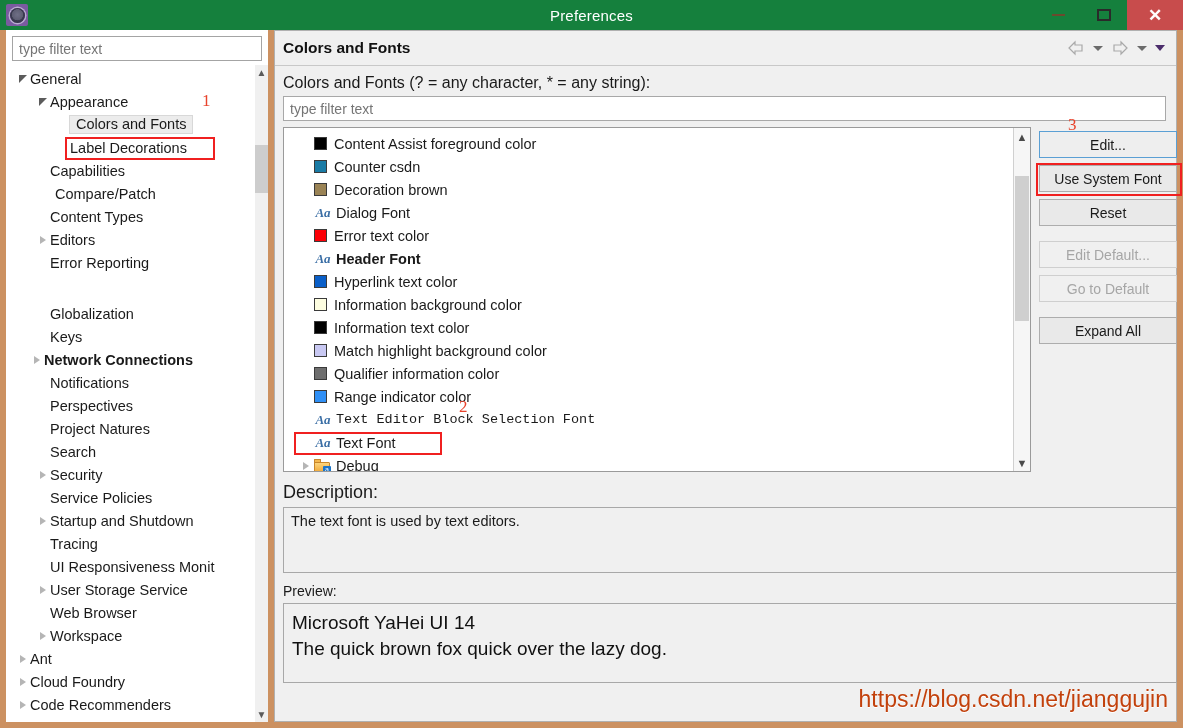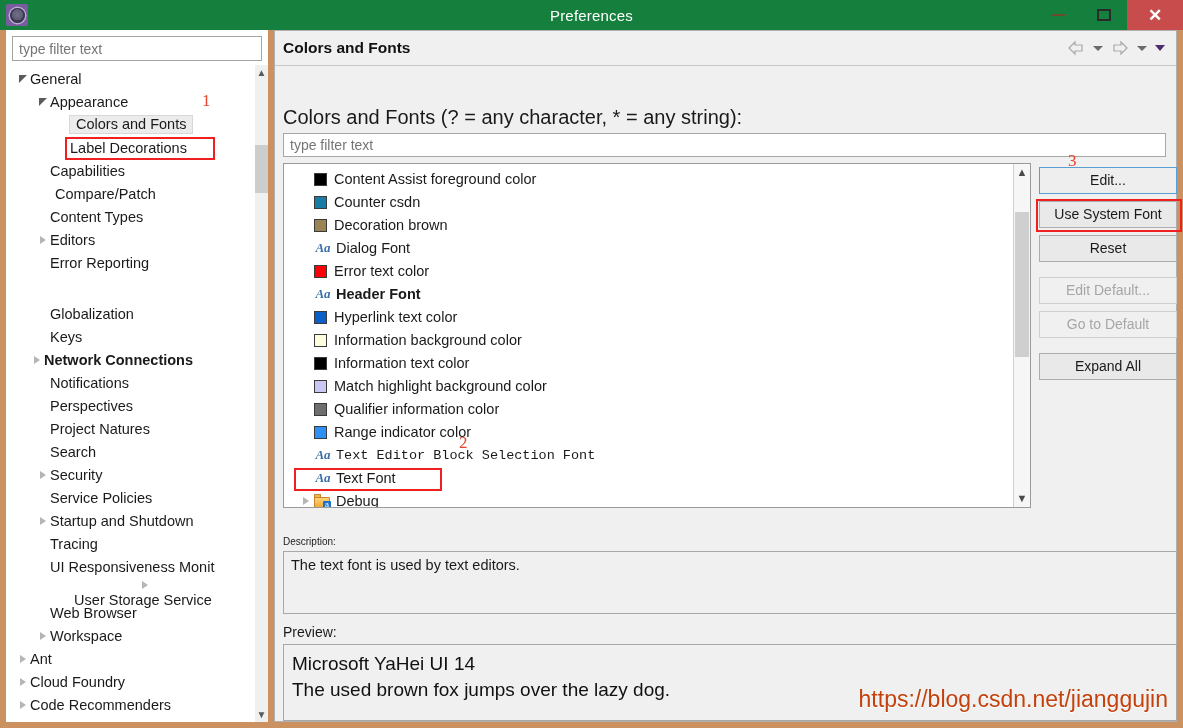--- a/index.html
+++ b/index.html
@@ -168,21 +168,21 @@
   .page-title { font-size: 15.5px; color: #111; font-weight: 600; }
   .nav-tools { margin-left: auto; display: flex; align-items: center; gap: 6px; padding-right: 4px; }
   .nav-tools svg { display:block; }
 
   .page-content {
     flex: 1 1 auto;
     padding: 8px 10px 0 8px;
     display: flex; flex-direction: column;
     min-height: 0;
   }
-  .section-label { font-size: 20px; color: #1a1a1a; margin-bottom: 4px; margin-top: 32px; }
+  .section-label { font-size: 16px; color: #1a1a1a; margin-bottom: 4px; }
   .cf-filter {
     width: 100%; height: 25px;
     border: 1px solid #a8a8a8;
     background:#fff;
     font-size: 14px; color:#9a9a9a;
     padding: 0 6px;
     font-family: "Liberation Sans", sans-serif;
     outline: none;
     margin-bottom: 6px;
   }
@@ -273,21 +273,21 @@
     background: #e9e9e9;
     font-size: 14px; color: #1a1a1a;
     display: flex; align-items: center; justify-content: center;
     font-family: "Liberation Sans", sans-serif;
     cursor: default;
   }
   .btn.focused { border: 1px solid #5a9fd4; background:#eeeeee; }
   .btn.disabled { color: #a6a6a6; background:#f0f0f0; border:1px solid #cfcfcf; }
   .btn.spacer-top { margin-top: 8px; }
 
-  .desc-label { font-size: 10px; color:#1a1a1a; margin: 28px 0 4px 0; }
+  .desc-label { font-size: 18px; color:#1a1a1a; margin: 10px 0 4px 0; }
   .desc-box {
     height: 66px;
     background: #f0f0f0;
     border: 1px solid #a8a8a8;
     font-size: 14.5px; color: #1a1a1a;
     padding: 5px 7px;
     width: 894px;
   }
   .preview-label { font-size: 14px; color:#1a1a1a; margin: 10px 0 4px 0; }
   .preview-box {
@@ -430,21 +430,21 @@
               <span class="tree-label">Startup and Shutdown</span>
             </div>
             <div class="tree-row" style="padding-left: 30px;">
               <span class="tw"></span>
               <span class="tree-label">Tracing</span>
             </div>
             <div class="tree-row" style="padding-left: 30px;">
               <span class="tw"></span>
               <span class="tree-label">UI Responsiveness Monit</span>
             </div>
-            <div class="tree-row" style="padding-left: 30px; flex-direction: column;">
+            <div class="tree-row" style="padding-left: 30px;">
               <span class="tw">
                 <span class="arrow-collapsed"></span>
               </span>
               <span class="tree-label">User Storage Service</span>
             </div>
             <div class="tree-row" style="padding-left: 30px;">
               <span class="tw"></span>
               <span class="tree-label">Web Browser</span>
             </div>
             <div class="tree-row" style="padding-left: 30px;">
@@ -650,20 +650,20 @@
             </div>
 
         </div>
 
         <div class="desc-label">Description:</div>
         <div class="desc-box">The text font is used by text editors.</div>
 
         <div class="preview-label">Preview:</div>
         <div class="preview-box">
           <div>Microsoft YaHei UI 14</div>
-          <div>The used brown fox jumps over the lazy dog.</div>
+          <div>The quick brown fox quick over the lazy dog.</div>
         </div>
       </div>
 
       <div class="watermark">https://blog.csdn.net/jianggujin</div>
     </div>
   </div>
 </div>
 
 </body></html>

